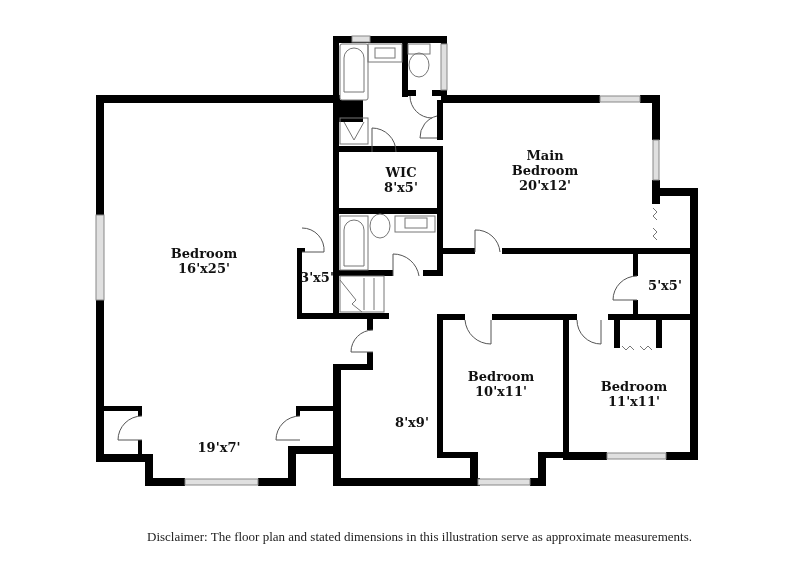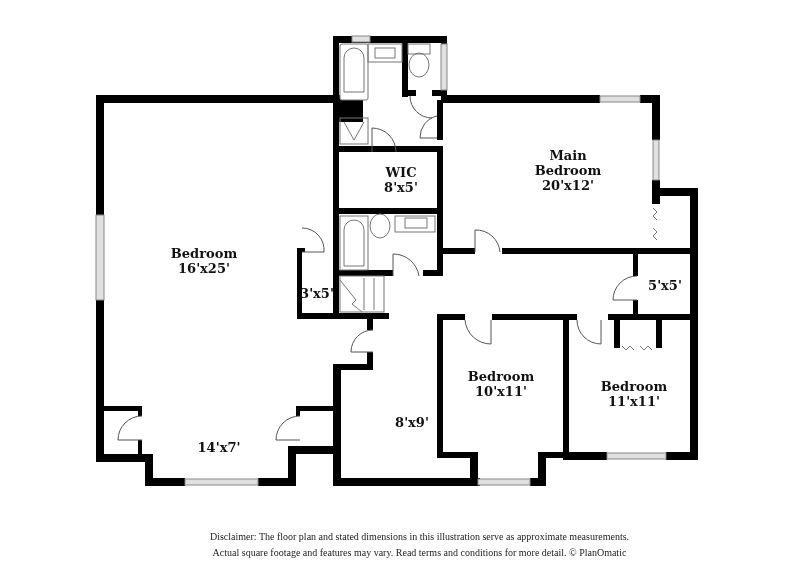--- a/index.html
+++ b/index.html
@@ -1,19 +1,19 @@
 <!DOCTYPE html>
 <html><head>
 <meta charset="utf-8">
 <style>
   html, body { margin: 0; padding: 0; background: #ffffff; }
   body { width: 809px; height: 588px; position: relative; overflow: hidden; font-family: "DejaVu Serif", serif; }
   #plan { position: absolute; left: 0; top: 0; }
   .lbl { position: absolute; font-family: "DejaVu Serif", serif; font-weight: bold; color: #111; text-align: center; line-height: 15px; font-size: 13px; transform: translate(-50%, -50%); white-space: nowrap; }
-  .disclaimer { position: absolute; left: 0; width: 809px; top: 529px; text-align: center; font-family: "Liberation Serif", serif; font-size: 10px; color: #222; line-height: 16px; }
+  .disclaimer { position: absolute; left: 0; width: 809px; top: 529px; text-align: center; font-family: "Liberation Serif", serif; font-size: 13px; color: #222; line-height: 16px; }
   .disclaimer div { padding-left: 30px; }
 </style>
 </head>
 <body>
 
 <svg id="plan" width="809" height="525" viewBox="0 0 809 525" xmlns="http://www.w3.org/2000/svg">
   <g fill="#000">
 
     <rect x="96" y="95" width="244" height="8"></rect>
     <rect x="96" y="95" width="8" height="120"></rect>
@@ -134,46 +134,45 @@
     <path d="M 340 280 L 356 300 L 352 304 L 362 312"></path>
     <path d="M 653 208 l 4 4 l -4 4 l 4 4 M 653 228 l 4 4 l -4 4 l 4 4"></path>
     <path d="M 622 346 l 4 4 l 4 -4 l 4 4 M 640 346 l 4 4 l 4 -4 l 4 4"></path>
   </g>
 </svg>
 
 <div class="lbl" style="left:204px; top:261px;">
   <div>Bedroom</div>
   <div>16'x25'</div>
 </div>
-<div class="lbl" style="left:317px; top:293px;">
+<div class="lbl" style="left:317px; top:277px;">
   <div>3'x5'</div>
 </div>
 <div class="lbl" style="left:401px; top:180px;">
   <div>WIC</div>
   <div>8'x5'</div>
 </div>
-<div class="lbl" style="left:568px; top:170px;">
+<div class="lbl" style="left:545px; top:170px;">
   <div>Main</div>
   <div>Bedroom</div>
   <div>20'x12'</div>
 </div>
 <div class="lbl" style="left:665px; top:285px;text-align:right;">
   <div>5'x5'</div>
 </div>
 <div class="lbl" style="left:501px; top:384px;">
   <div>Bedroom</div>
   <div>10'x11'</div>
 </div>
 <div class="lbl" style="left:634px; top:394px;">
   <div>Bedroom</div>
   <div>11'x11'</div>
 </div>
 <div class="lbl" style="left:392px; top:422px;margin-left:20px;">
   <div>8'x9'</div>
 </div>
 <div class="lbl" style="left:219px; top:447px;">
-  <div>14'x7'</div>
+  <div>19'x7'</div>
 </div>
 
 <div class="disclaimer">
   <div>Disclaimer: The floor plan and stated dimensions in this illustration serve as approximate measurements.</div>
-  <div>Actual square footage and features may vary. Read terms and conditions for more detail. © PlanOmatic</div>
 </div>
 
 </body></html>

